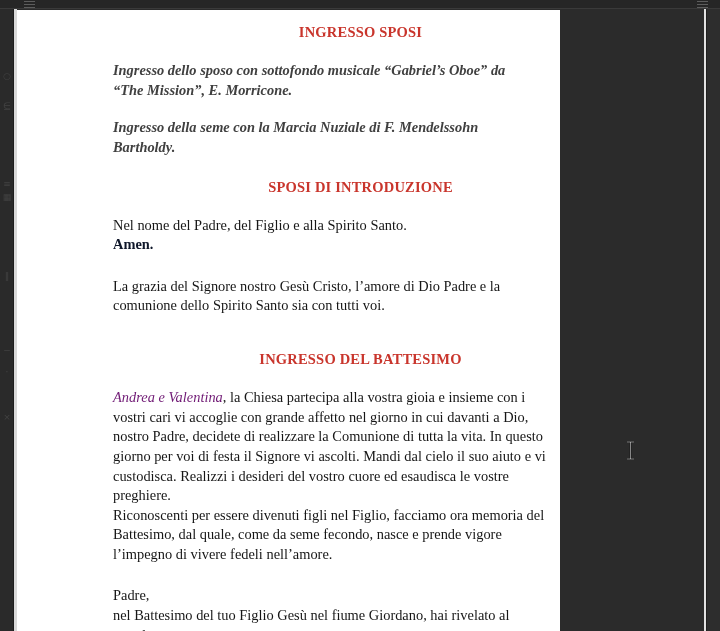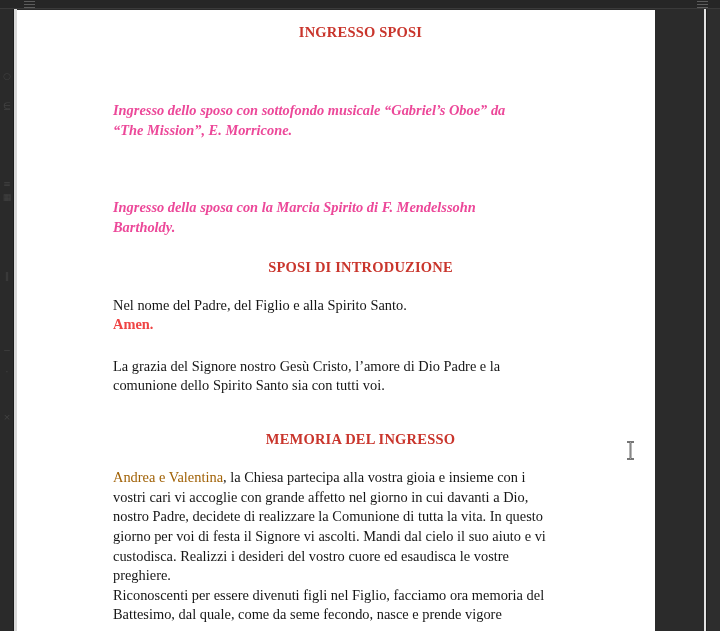--- a/index.html
+++ b/index.html
@@ -93,21 +93,21 @@
     width: 2px;
     height: 622px;
     background: #e2e2e2;
   }
 
   
   #document-page {
     position: absolute;
     top: 10px;
     left: 17px;
-    width: 638px;
+    width: 543px;
     height: 621px;
     background: #ffffff;
     overflow: hidden;
   }
   #document-body {
     position: absolute;
     top: 0;
     left: 0;
     width: 687px;
     padding: 0 0 0 96px;
@@ -125,33 +125,33 @@
   }
   .doc-para {
     font-size: 14.4px;
     line-height: 19.6px;
     color: #161616;
     margin: 0;
     width: 435px;
     text-align: left;
   }
   .doc-para.italic-blue {
-    color: #ec4899;
+    color: #404040;
     font-style: italic;
     font-weight: bold;
     width: 425px;
-    margin-top: 40px;
   }
   .doc-para .resp,
   .resp {
     font-weight: bold;
-    color: #ef4444;
+    color: #0f172a;
   }
   .name-highlight {
-    color: #a16207;
+    color: #701a75;
+    font-style: italic;
   }
   .sp-13 { height: 13px; }
   .sp-18 { height: 18px; }
   .sp-20 { height: 20px; }
   .sp-22 { height: 22px; }
   .sp-34 { height: 34px; }
 
   
   #text-cursor {
     position: absolute;
@@ -200,47 +200,47 @@
     <div id="document-body">
 
       <div class="sp-13"></div>
       <p class="doc-heading">INGRESSO SPOSI</p>
 
       <div class="sp-20"></div>
       <p class="doc-para italic-blue"><span>Ingresso dello sposo con sottofondo musicale “Gabriel’s Oboe” da “The</span>
         <span>Mission”, E. Morricone.</span></p>
 
       <div class="sp-18"></div>
-      <p class="doc-para italic-blue">Ingresso della sposa con la Marcia Spirito di F. Mendelssohn Bartholdy.</p>
+      <p class="doc-para italic-blue">Ingresso della seme con la Marcia Nuziale di F. Mendelssohn Bartholdy.</p>
 
       <div class="sp-20"></div>
       <p class="doc-heading">SPOSI DI INTRODUZIONE</p>
 
       <div class="sp-20"></div>
       <p class="doc-para"><span>Nel nome del Padre, del Figlio e alla Spirito Santo.</span><br>
         <span class="resp">Amen.</span></p>
 
       <div class="sp-22"></div>
       <p class="doc-para"><span>La grazia del Signore nostro Gesù Cristo, l’amore di Dio Padre e la</span><br>
         <span>comunione dello Spirito Santo sia con tutti voi.</span><br>
         </p>
 
       <div class="sp-34"></div>
-      <p class="doc-heading">MEMORIA DEL INGRESSO</p>
+      <p class="doc-heading">INGRESSO DEL BATTESIMO</p>
 
       <div class="sp-20"></div>
       <p class="doc-para"><span class="name-highlight">Andrea e Valentina</span><span>, la Chiesa partecipa alla vostra gioia e insieme con i</span>
         <span>vostri cari vi accoglie con grande affetto nel giorno in cui davanti a Dio,</span>
         <span>nostro Padre, decidete di realizzare la Comunione di tutta la vita. In questo</span>
         <span>giorno per voi di festa il Signore vi ascolti. Mandi dal cielo il suo aiuto e vi</span>
         <span>custodisca. Realizzi i desideri del vostro cuore ed esaudisca le vostre</span>
         <span>preghiere.</span><br>
         <span>Riconoscenti per essere divenuti figli nel Figlio, facciamo ora memoria del</span>
         <span>Battesimo, dal quale, come da seme fecondo, nasce e prende vigore</span><br>
-        </p>
+        <span>l’impegno di vivere fedeli nell’amore.</span></p>
 
       <div class="sp-22"></div>
       <p class="doc-para"><span>Padre,</span><br>
         <span>nel Battesimo del tuo Figlio Gesù nel fiume Giordano, hai rivelato al mondo</span><br>
         <br>
         </p>
 
     </div>
   </div>
 

